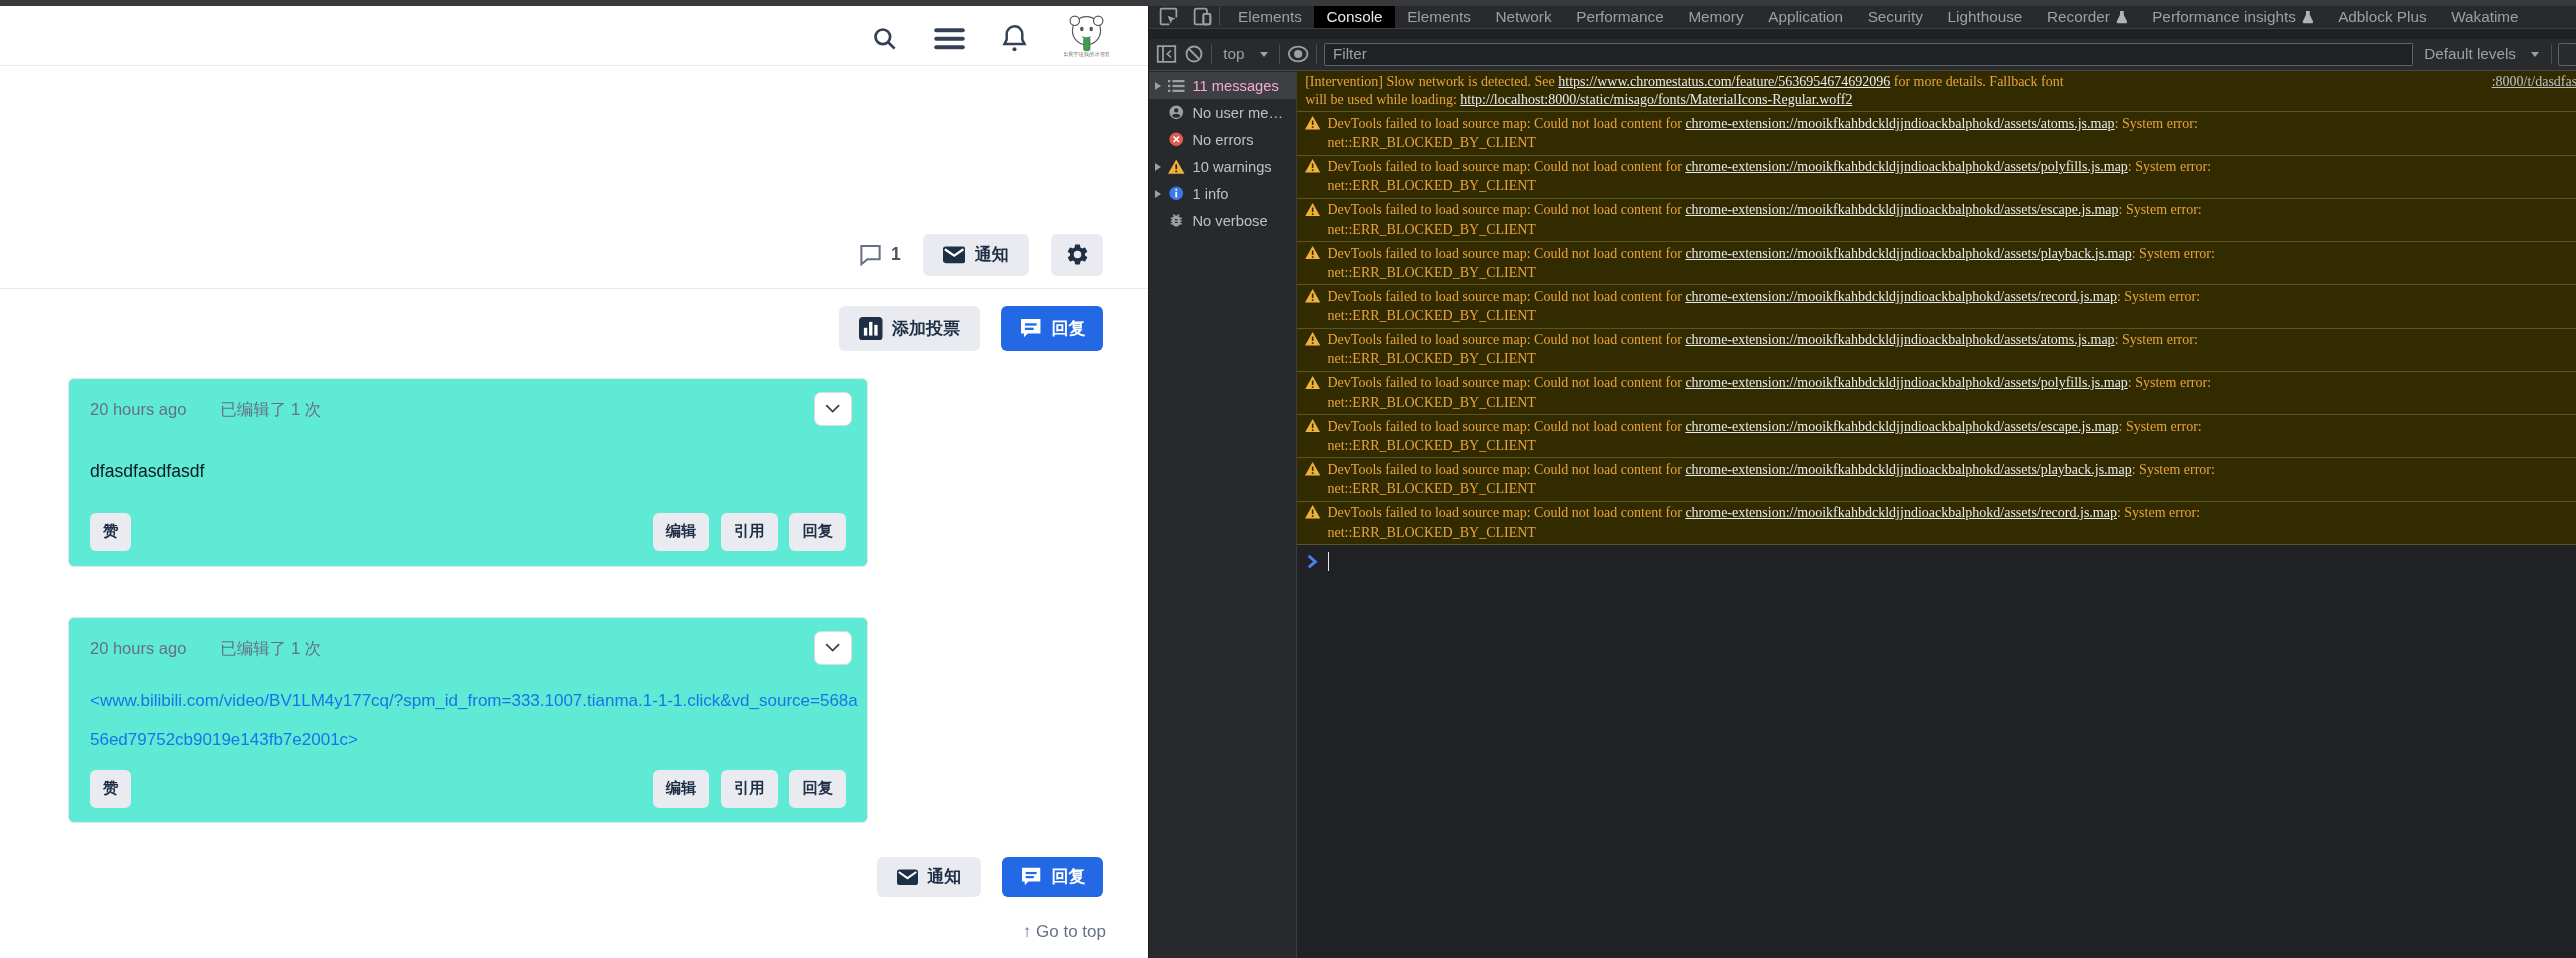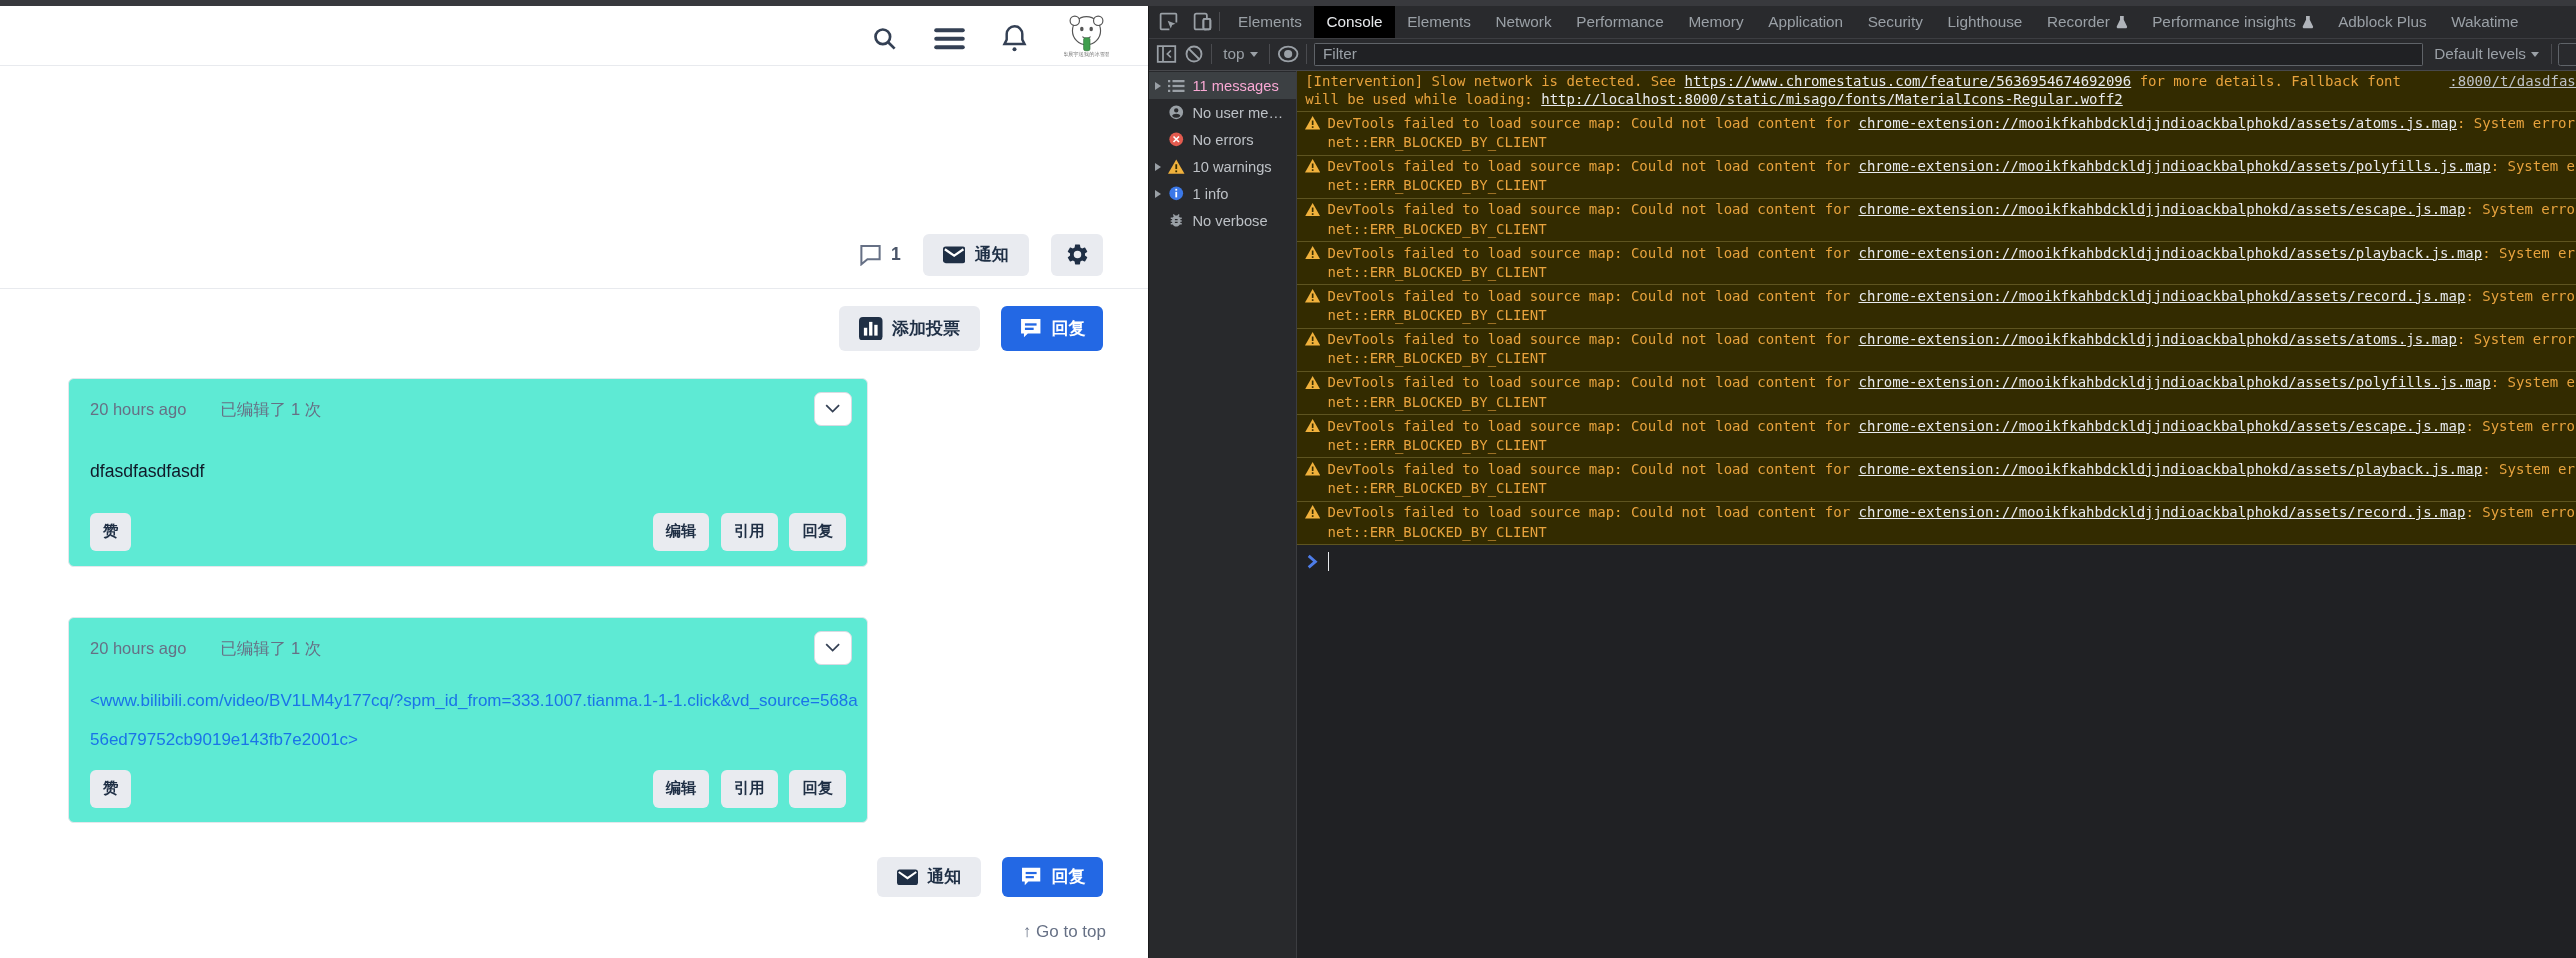--- a/index.html
+++ b/index.html
@@ -32,46 +32,46 @@
   .post-body { position:absolute; left:21px; color:#101828; font-size:17.6px; }
   .post-body.linked { color:#1a73e8; line-height:39px; font-size:17px; max-width:835px; word-break:break-all; }
   .post-foot { position:absolute; left:21px; right:21px; display:flex; justify-content:space-between; align-items:center; }
   .btn-small { background:#e9ebf0; color:#1f2f45; border:none; border-radius:5.9px; font-size:15.3px; font-weight:bold;
                height:38px; padding:0 13px; cursor:pointer; }
   .foot-right { display:flex; gap:11.8px; }
   .goto-top { position:absolute; right:42px; top:916px; color:#667085; font-size:17px; cursor:pointer; }
 
   
   .devtools { position:absolute; left:1148px; top:5.9px; width:1428px; height:952px; background:#202124; border-left:0.6px solid #1a1a1c; }
-  .tabbar { position:absolute; left:0; top:0; width:100%; height:33px; background:#292a2d; border-bottom:0.6px solid #3c3d41;
+  .tabbar { position:absolute; left:0; top:0; width:100%; height:23px; background:#292a2d; border-bottom:0.6px solid #3c3d41;
             display:flex; align-items:stretch; overflow:hidden; }
   .tabbar .lead { display:flex; align-items:center; padding-left:9.4px; gap:13px; }
   .tab-sep { width:0.6px; height:19px; background:#4a4b4f; align-self:center; margin:0 5.9px; }
   .tab { display:flex; align-items:center; gap:5.9px; padding:0 12.3px; font-size:15.3px; color:#9aa0a6; cursor:pointer; white-space:nowrap; }
   .tab.selected { background:#000; color:#e8eaed; }
   .toolbar { position:absolute; left:0; top:33px; width:100%; height:32px; background:#292a2d; border-bottom:0.6px solid #47484c;
              display:flex; align-items:center; padding:0 7px; gap:7px; }
   .tool-sep { width:0.6px; height:20px; background:#4a4b4f; }
-  .frame-select, .levels-select { display:flex; align-items:center; gap:5px; color:#9aa0a6; font-size:15.3px; cursor:pointer; white-space:nowrap; padding:0 4.7px; }
+  .frame-select, .levels-select { display:flex; align-items:center; gap:15px; color:#9aa0a6; font-size:15.3px; cursor:pointer; white-space:nowrap; padding:0 4.7px; }
   .caret-down { width:0; height:0; border-left:4.7px solid transparent; border-right:4.7px solid transparent; border-top:5.9px solid #9aa0a6; }
   .filter-input { flex:1; height:22.3px; background:#202124; border:0.6px solid #5f6368; border-radius:1.2px;
                   color:#e8eaed; font-size:15.3px; padding:0 8.2px; outline:none; }
   .filter-input::placeholder { color:#9aa0a6; }
   .clipped-btn { width:26px; height:23.5px; border:0.6px solid #5f6368; border-radius:2.4px; margin-right:-15.3px; flex:none; }
 
   .console-body { position:absolute; left:0; top:65px; width:100%; height:888px; display:flex; }
   .console-sidebar { width:148px; background:#28292c; border-right:0.6px solid #3c3d41; padding-top:1.2px; flex:none; }
   .side-item { height:27px; display:flex; align-items:center; gap:7px; padding-left:5.9px; color:#bdc1c6; font-size:14.7px; cursor:pointer; white-space:nowrap; overflow:hidden; }
   .side-item.selected { background:#3c4043; color:#f9a8d4; }
   .disc { width:0; height:0; border-top:4.7px solid transparent; border-bottom:4.7px solid transparent; border-left:6.5px solid #9aa0a6; flex:none; }
   .disc.none { border-left-color:transparent; }
   .side-icon { width:17.6px; height:17.6px; flex:none; display:flex; align-items:center; justify-content:center; }
 
   .console-msgs { flex:1; overflow:hidden; position:relative; font-family:"DejaVu Sans Mono", monospace; font-size:14px; }
-  .msg { background:#332b00; border-bottom:0.6px solid #5e5420; padding:2.4px 0 2.9px 8.2px; position:relative; }
+  .msg { background:#332b00; border-bottom:0.6px solid #5e5420; padding:2.4px 0 2.9px 8.2px; position:relative;font-family:Liberation Serif, serif; }
   .msg .line { white-space:nowrap; overflow:hidden; line-height:17.6px; color:#e8a33d; }
   .msg .line2 { padding-left:22.3px; }
   .msg a { color:#e8eaed; text-decoration:underline; cursor:pointer; }
   .msg .src { position:absolute; right:-8.2px; top:2.4px; line-height:17.6px; color:#bdc1c6; text-decoration:underline;
               background:#332b00; padding-left:10.6px; cursor:pointer; }
   .warn-ico { display:inline-block; width:15.3px; margin-right:7px; vertical-align:-1.8px; }
   .prompt { display:flex; align-items:center; gap:8.2px; padding:7px 0 0 9.4px; height:26px; }
   .cursor { width:1.8px; height:19px; background:#e8eaed; }
 </style>
 </head>

